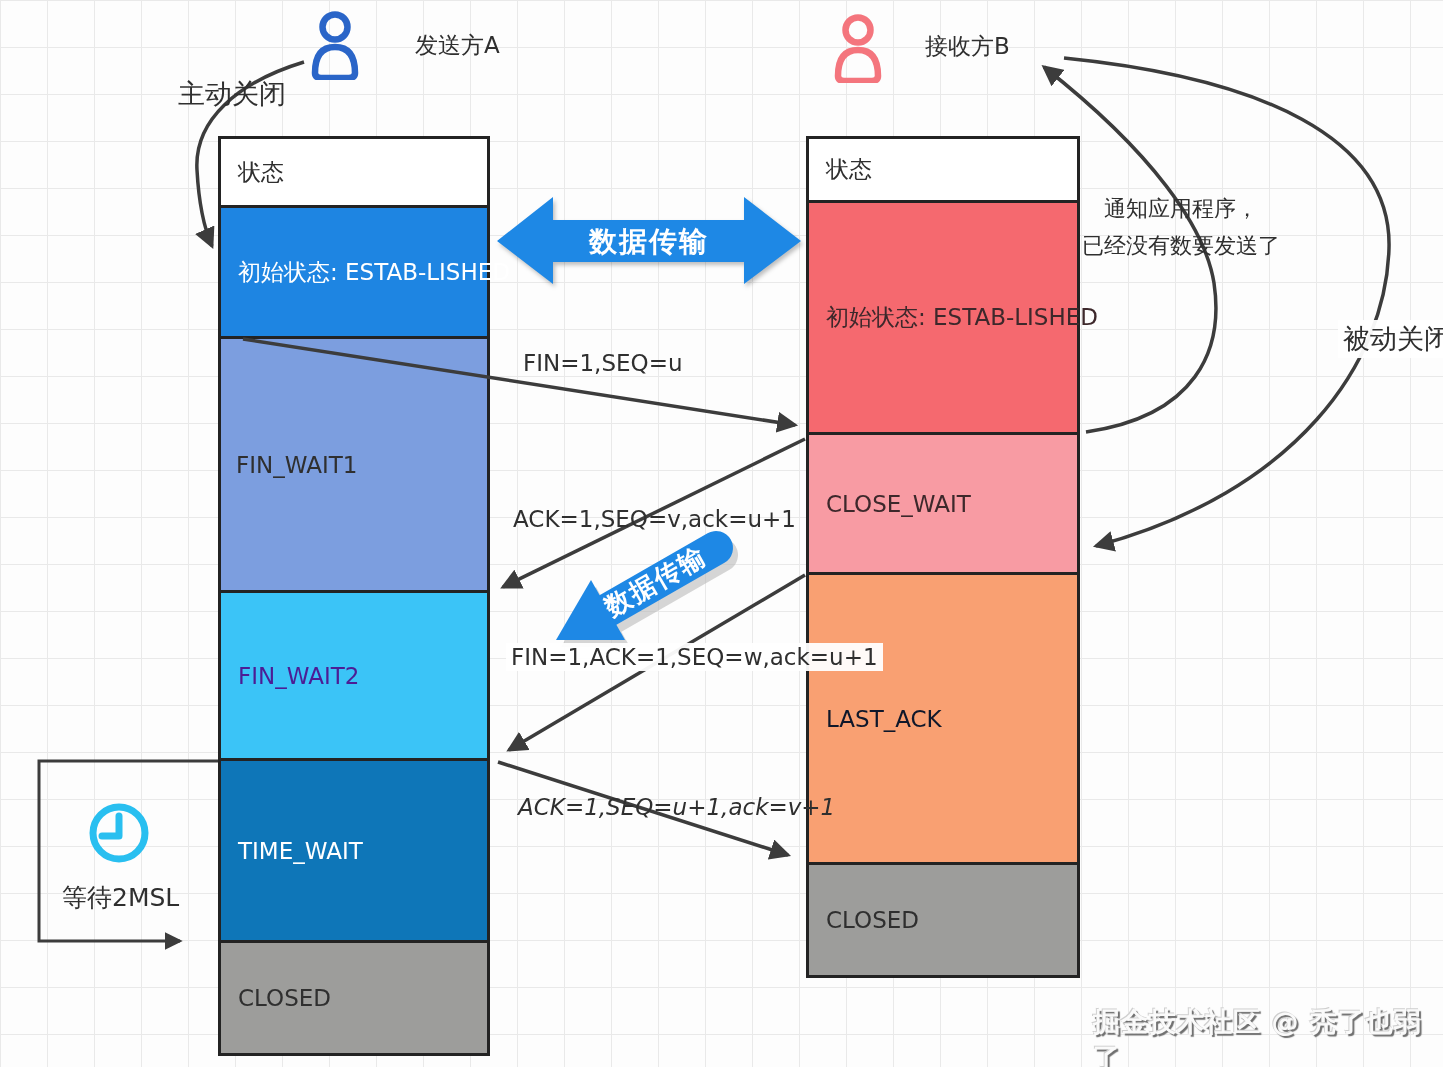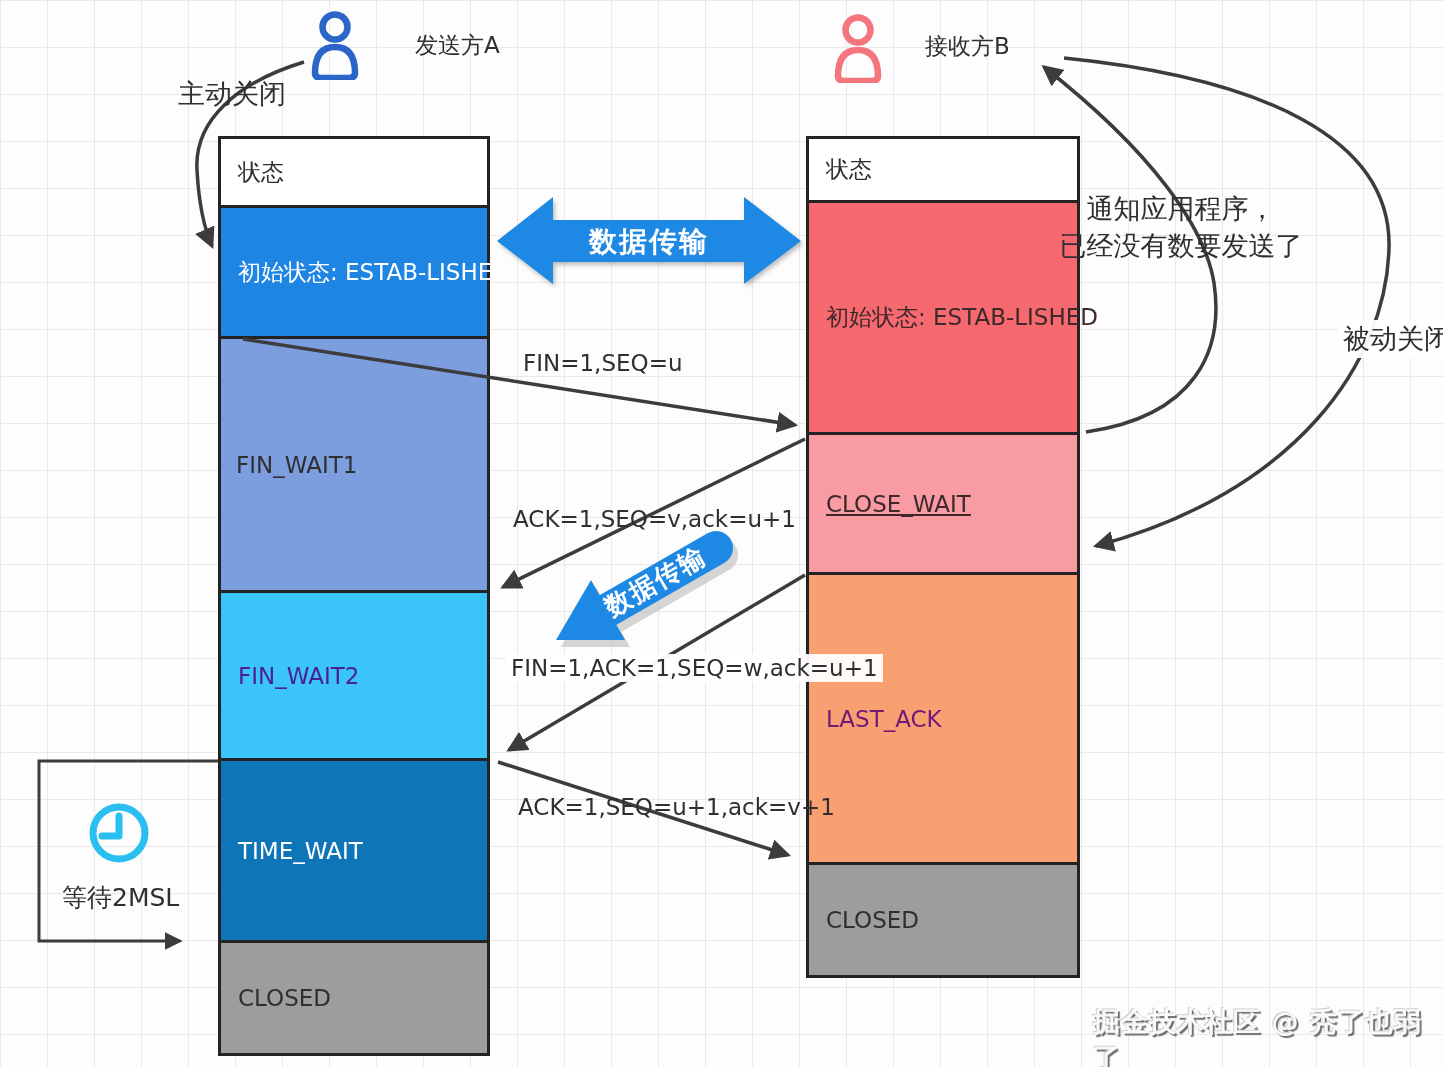--- a/index.html
+++ b/index.html
@@ -24,21 +24,21 @@
   .loopline{stroke:#3c3c3c;stroke-width:3;fill:none;marker-end:url(#ah);}
   .lbl{position:absolute;font-size:23px;color:#2f2f2f;white-space:nowrap;z-index:4;}
   .anno{font-size:27px;}
   .bigarrow-text{font-weight:bold;letter-spacing:2px;}
   .watermark{
     position:absolute;left:1093px;top:1004px;z-index:4;font-size:27px;font-weight:bold;
     color:#fafafa;text-shadow:-1px -1px 0 #cfcfcf,2px 2px 1px #6f6f6f;letter-spacing:1px;
   }
   .notify{
     position:absolute;left:1058px;top:190px;width:246px;z-index:4;
-    text-align:center;font-size:27px;line-height:37px;color:#2f2f2f;
+    text-align:center;font-size:22px;line-height:37px;color:#2f2f2f;
   }
   .whitebg{background:rgba(255,255,255,.95);padding:1px 5px;}
 </style>
 </head>
 <body>
 
 <div id="canvas">
 
   <div class="cell" style="top:136px;height:72px;">
     <span>状态</span>
@@ -58,24 +58,24 @@
   <div class="cell" style="top: 940px; height: 116px; background-color: rgb(157, 157, 155); color: rgb(47, 47, 47);">
     <span>CLOSED</span>
   </div>
 
   <div class="cell right" style="top:136px;height:67px;">
     <span>状态</span>
   </div>
   <div class="cell right" style="top: 200px; height: 235px; background-color: rgb(245, 105, 111); color: rgb(61, 40, 43);">
     <span>初始状态: ESTAB-LISHED</span>
   </div>
-  <div class="cell right" style="top: 432px; height: 143px; background-color: rgb(248, 155, 163); color: rgb(61, 40, 43); text-decoration: underline;">
+  <div class="cell right" style="top: 432px; height: 143px; background-color: rgb(248, 155, 163); color: rgb(61, 40, 43);">
     <span>CLOSE_WAIT</span>
   </div>
-  <div class="cell right" style="top: 572px; height: 293px; background-color: rgb(249, 160, 114); color: #701a75;">
+  <div class="cell right" style="top: 572px; height: 293px; background-color: rgb(249, 160, 114); color: #0f172a;">
     <span>LAST_ACK</span>
   </div>
   <div class="cell right" style="top: 862px; height: 116px; background-color: rgb(157, 157, 155); color: rgb(47, 47, 47);">
     <span>CLOSED</span>
   </div>
 
   <svg style="position:absolute;left:308px;top:10px;z-index:4;" width="54" height="70" viewBox="0 0 54 70">
     <circle cx="27" cy="17" r="12.5" fill="none" stroke-width="6.5" style="stroke: rgb(42, 101, 200);"></circle>
     <path d="M7,63 C7,44 15,37 27,37 C39,37 47,44 47,63 C47,66.5 44.5,68 41,68 L13,68 C9.5,68 7,66.5 7,63 Z" fill="none" stroke-width="6.5" stroke-linejoin="round" style="stroke: rgb(42, 101, 200);"></path>
   </svg>
@@ -122,22 +122,22 @@
   </svg>
 
   <div class="lbl" style="left:415px;top:30px;">发送方A</div>
   <div class="lbl" style="left:925px;top:31px;">接收方B</div>
 
   <div class="lbl anno" style="left:178px;top:76px;">主动关闭</div>
   <div class="lbl anno whitebg" style="left:1338px;top:320px;">被动关闭</div>
 
   <div class="lbl" style="left:523px;top:350px;">FIN=1,SEQ=u</div>
   <div class="lbl" style="left:513px;top:506px;">ACK=1,SEQ=v,ack=u+1</div>
-  <div class="lbl whitebg" style="left:506px;top:643px;margin-top:11px;">FIN=1,ACK=1,SEQ=w,ack=u+1</div>
-  <div class="lbl" style="left:518px;top:794px;">ACK=1,SEQ=u+1,ack=v+1</div>
+  <div class="lbl whitebg" style="left:506px;top:643px;">FIN=1,ACK=1,SEQ=w,ack=u+1</div>
+  <div class="lbl" style="left:518px;top:794px;font-style:italic;">ACK=1,SEQ=u+1,ack=v+1</div>
 
   <div class="notify">
     <div>通知应用程序，</div>
     <div>已经没有数要发送了</div>
   </div>
 
   <div class="lbl" style="left:62px;top:881px;font-size:25px;">等待2MSL</div>
 
   <div class="watermark">掘金技术社区 @ 秃了也弱了</div>
 

